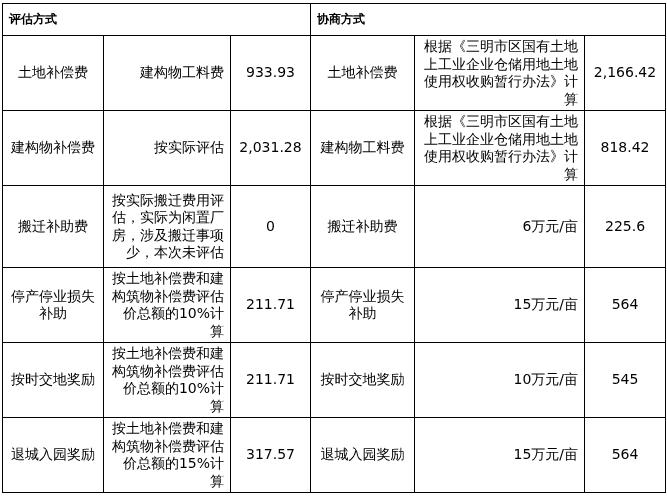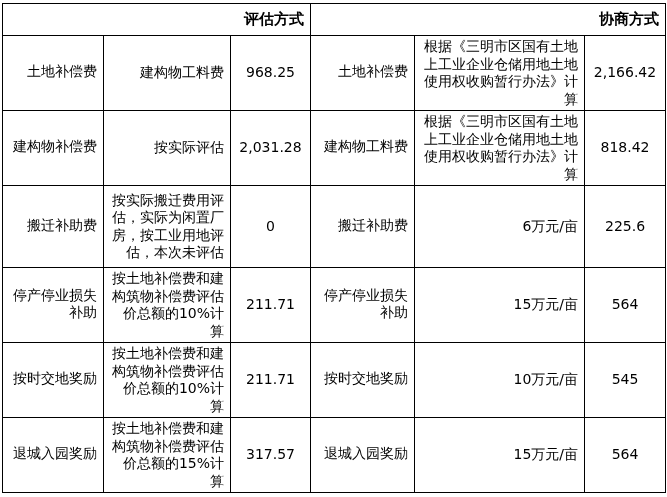--- a/index.html
+++ b/index.html
@@ -24,30 +24,29 @@
   table.comp-table td {
     border: 1px solid #000000;
     vertical-align: middle;
     padding: 2px 6px;
     line-height: 1.25;
     overflow: hidden;
     word-break: break-all;
   }
   td.section-title {
     font-weight: bold;
-    font-size: 15px;
-    text-align: right;
+    font-size: 12px;
+    text-align: left;
     margin-left: 9px;
   }
   td.col-header {
     text-align: center;
   }
   td.cell-item {
-    text-align: right;
-    font-family: Liberation Mono, monospace;
+    text-align: center;
   }
   td.cell-std {
     text-align: right;
   }
   td.cell-amt {
     text-align: center;
   }
 </style>
 </head>
 <body>
@@ -66,38 +65,38 @@
     <tbody>
         <tr style="height:32px">
       <td colspan="3" class="section-title">评估方式</td>
       <td colspan="3" class="section-title">协商方式</td>
     </tr>
 
 
     <tr style="height:70px">
       <td class="cell-item">土地补偿费</td>
       <td class="cell-std">建构物工料费</td>
-      <td class="cell-amt">968.25</td>
+      <td class="cell-amt">933.93</td>
       <td class="cell-item">土地补偿费</td>
       <td class="cell-std">根据《三明市区国有土地上工业企业仓储用地土地使用权收购暂行办法》计算</td>
       <td class="cell-amt">2,166.42</td>
     </tr>
 
     <tr style="height:55px">
       <td class="cell-item">建构物补偿费</td>
       <td class="cell-std">按实际评估</td>
       <td class="cell-amt">2,031.28</td>
       <td class="cell-item">建构物工料费</td>
       <td class="cell-std">根据《三明市区国有土地上工业企业仓储用地土地使用权收购暂行办法》计算</td>
       <td class="cell-amt">818.42</td>
     </tr>
 
     <tr style="height:82px">
       <td class="cell-item">搬迁补助费</td>
-      <td class="cell-std">按实际搬迁费用评估，实际为闲置厂房，按工业用地评估，本次未评估</td>
+      <td class="cell-std">按实际搬迁费用评估，实际为闲置厂房，涉及搬迁事项少，本次未评估</td>
       <td class="cell-amt">0</td>
       <td class="cell-item">搬迁补助费</td>
       <td class="cell-std">6万元/亩</td>
       <td class="cell-amt">225.6</td>
     </tr>
 
     <tr style="height:60px">
       <td class="cell-item">停产停业损失补助</td>
       <td class="cell-std">按土地补偿费和建构筑物补偿费评估价总额的10%计算</td>
       <td class="cell-amt">211.71</td>

